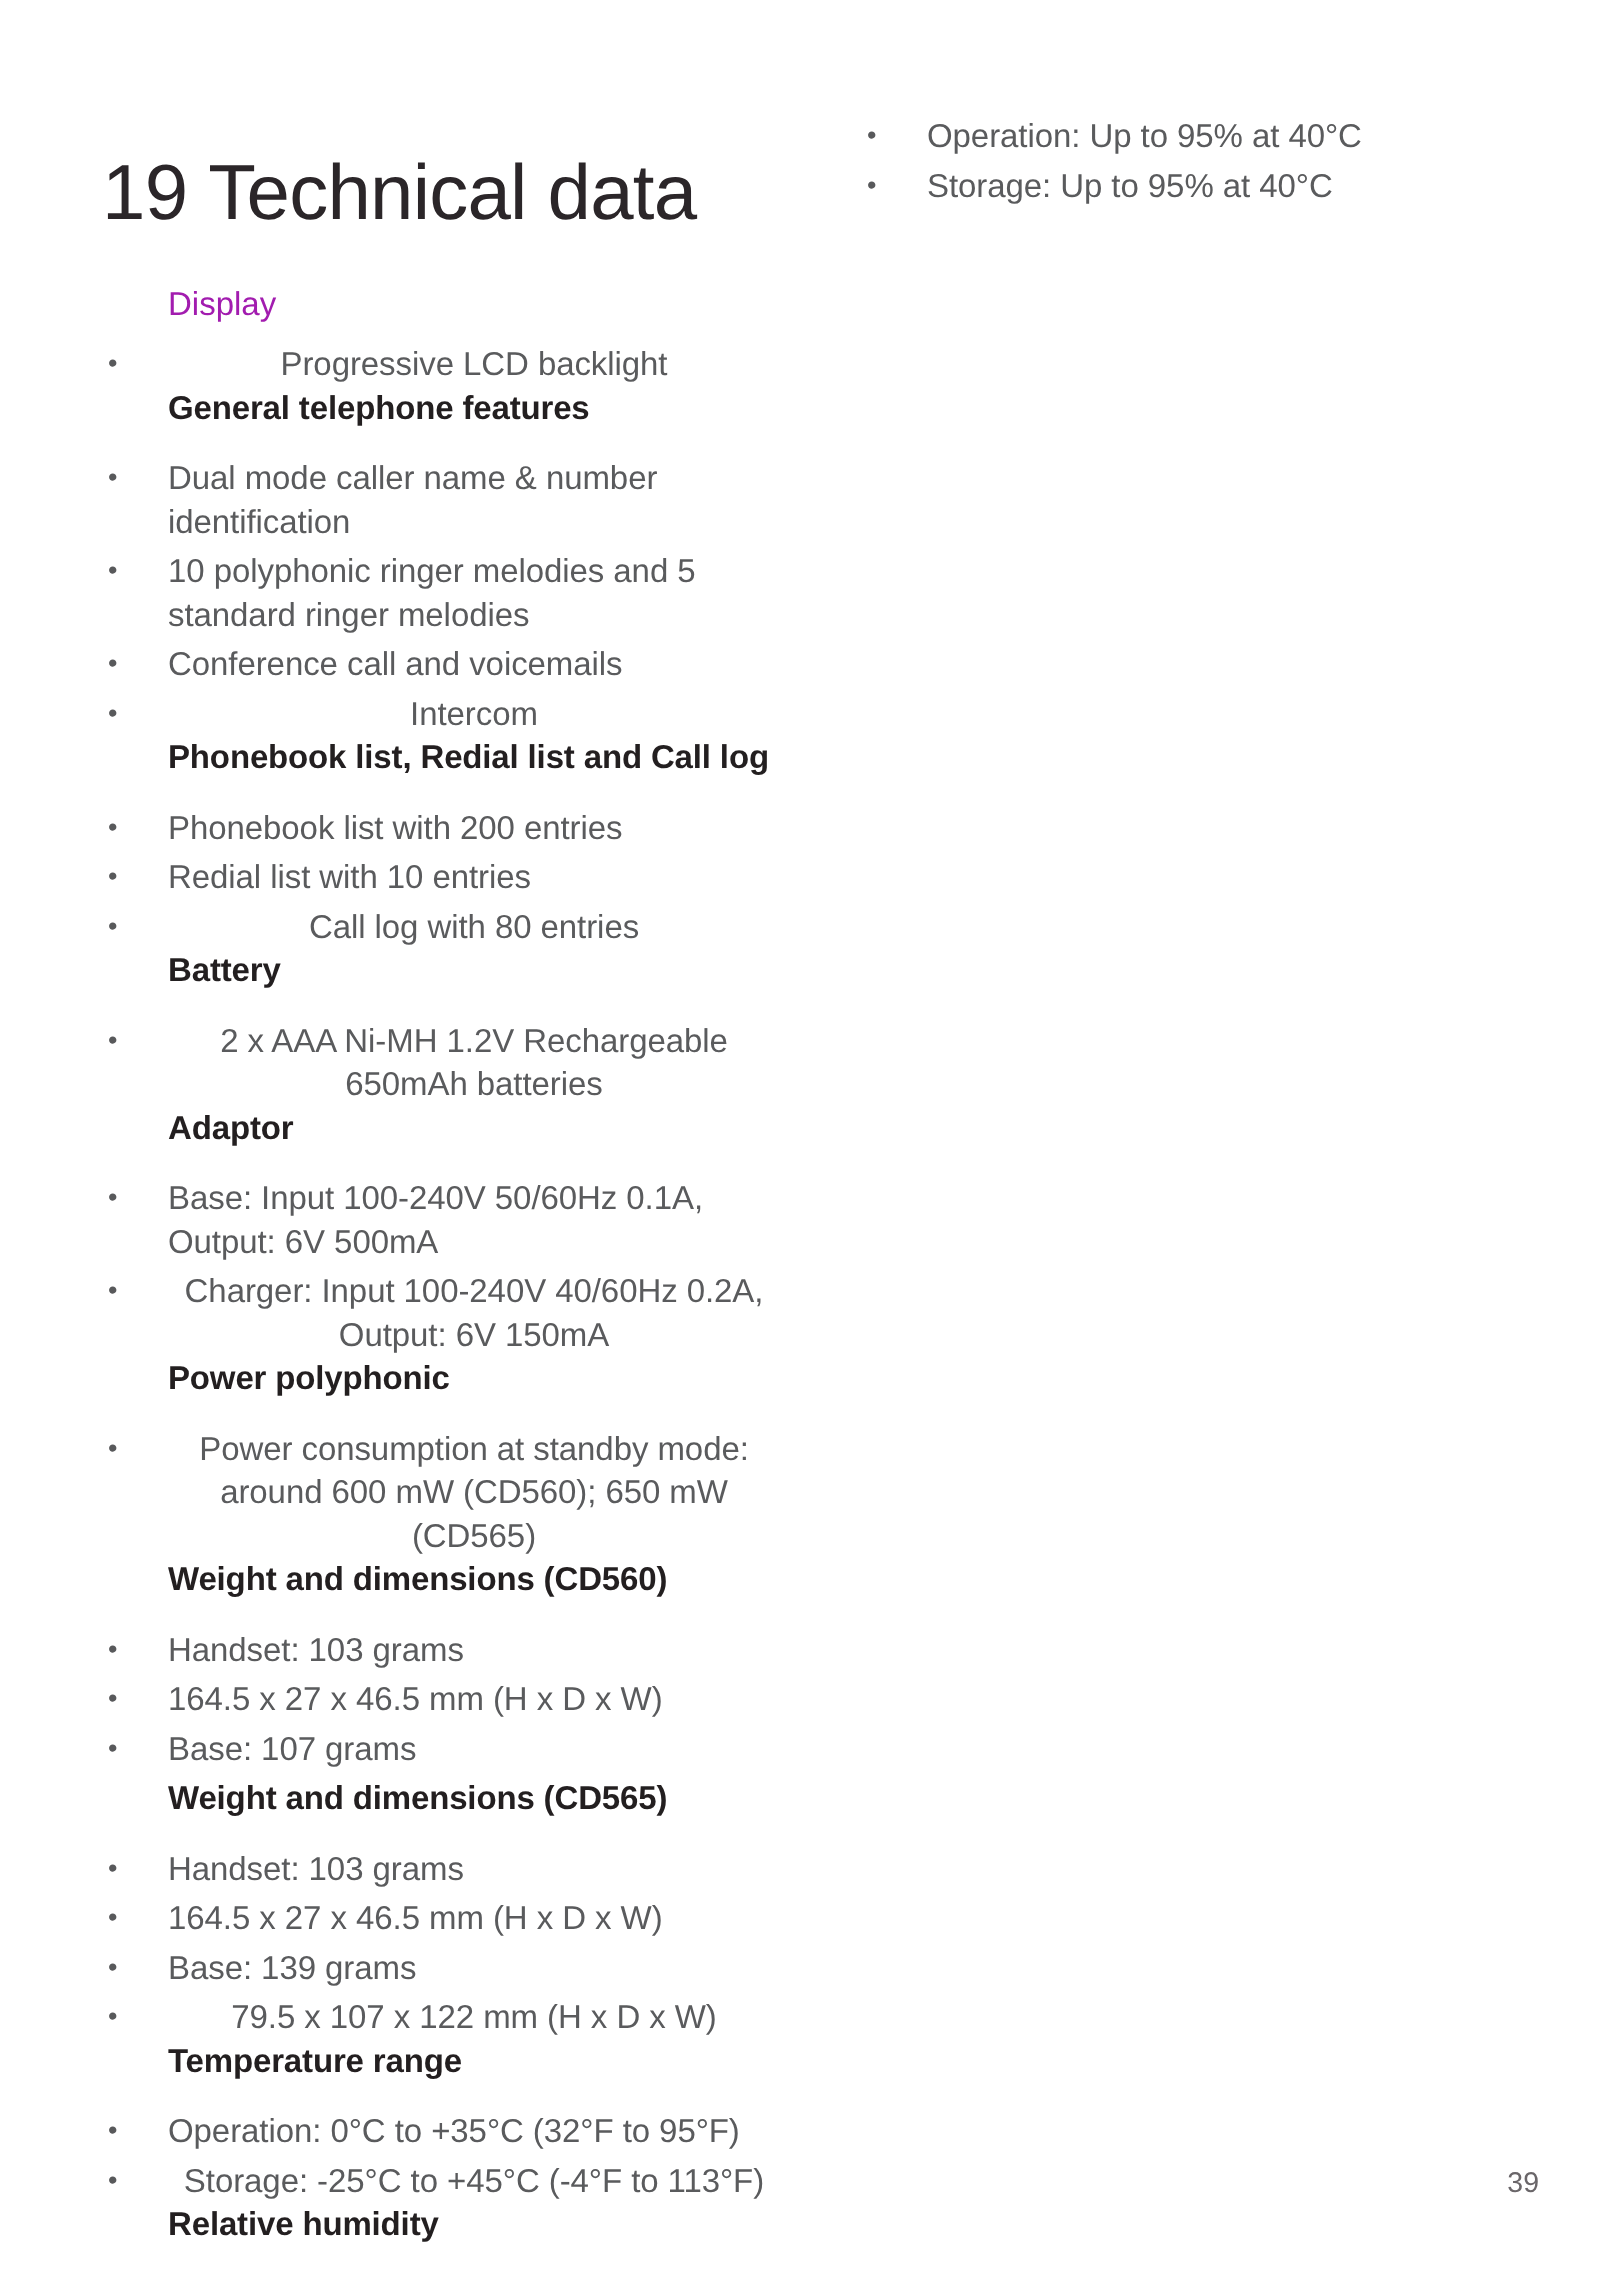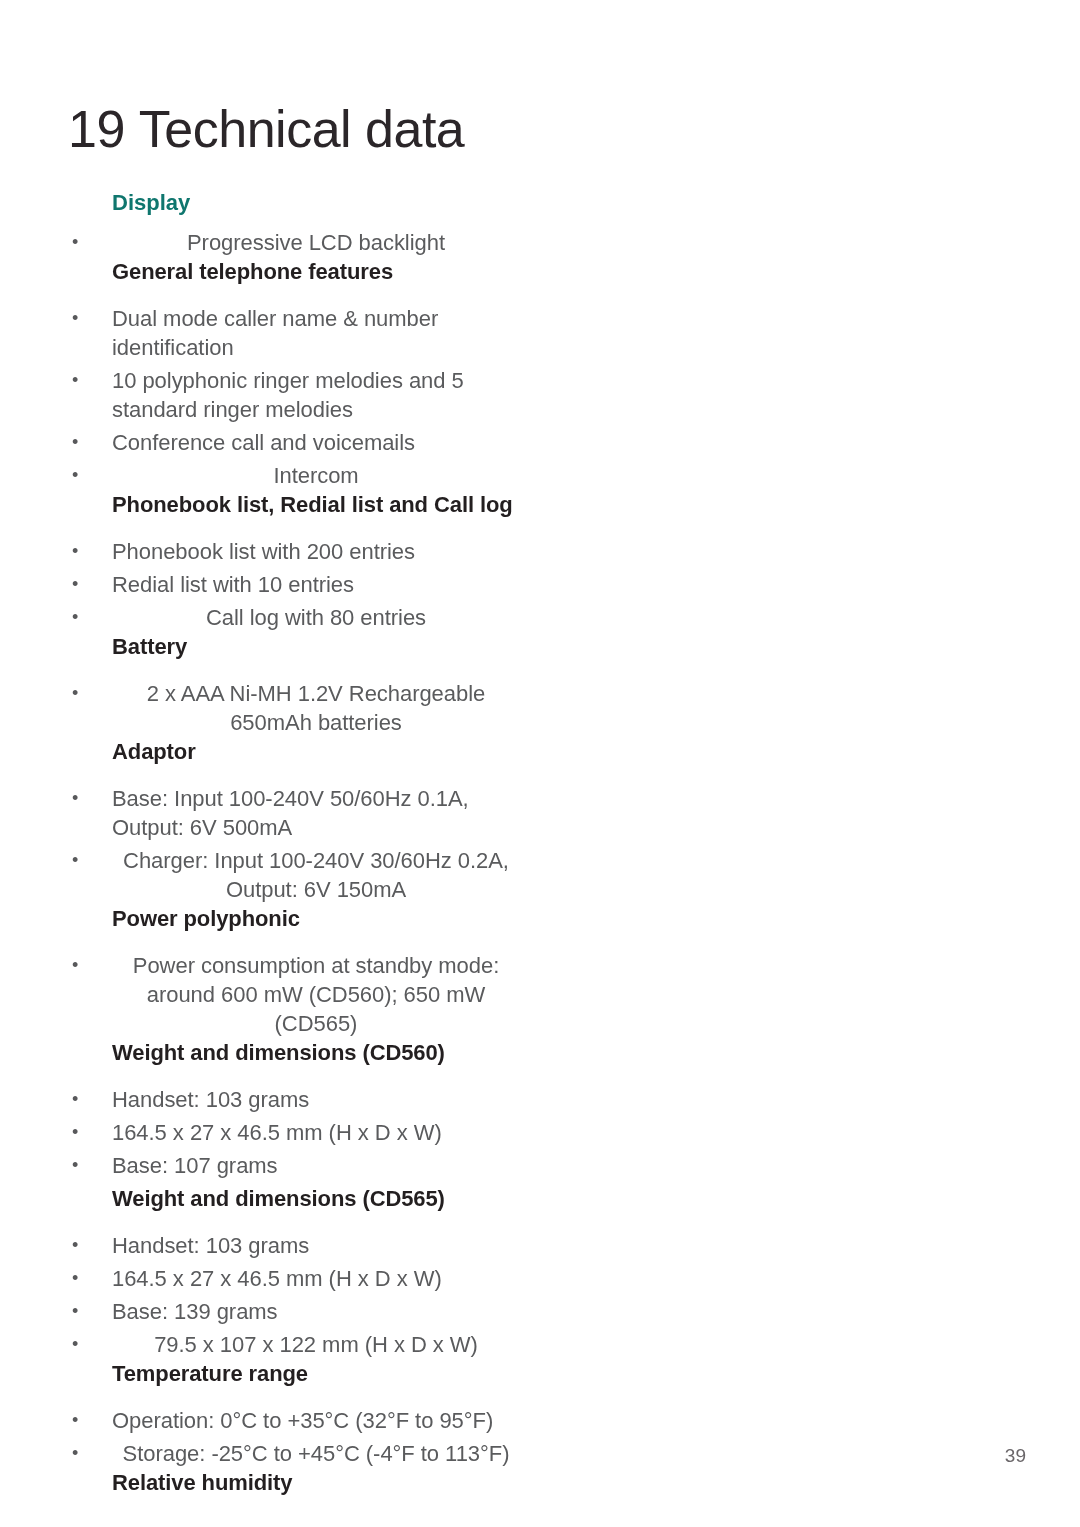--- a/index.html
+++ b/index.html
@@ -51,22 +51,22 @@
   }
   .col-right {
     left: 574px;
     top: 76px;
     width: 452px;
   }
 
   
   .sec-head {
     font-size: 22px;
-    font-weight: 700;
-    color: #0f766e;
+    font-weight: 400;
+    color: #a21caf;
     line-height: 29px;
     margin: 0 0 11px 0;
     padding-left: 44px;
   }
 
   .sub-head {
     font-size: 22px;
     font-weight: 700;
     color: #231f20;
     line-height: 29px;
@@ -135,21 +135,21 @@
     <div class="sub-head gap-after">Phonebook list, Redial list and Call log</div>
     <div class="bullet-item">Phonebook list with 200 entries</div>
     <div class="bullet-item">Redial list with 10 entries</div>
     <div class="bullet-item tight">Call log with 80 entries</div>
 
     <div class="sub-head gap-after">Battery</div>
     <div class="bullet-item tight">2 x AAA Ni-MH 1.2V Rechargeable 650mAh batteries</div>
 
     <div class="sub-head gap-after">Adaptor</div>
     <div class="bullet-item">Base: Input 100-240V 50/60Hz 0.1A, Output: 6V 500mA</div>
-    <div class="bullet-item tight">Charger: Input 100-240V 30/60Hz 0.2A, Output: 6V 150mA</div>
+    <div class="bullet-item tight">Charger: Input 100-240V 40/60Hz 0.2A, Output: 6V 150mA</div>
 
     <div class="sub-head gap-after">Power polyphonic</div>
     <div class="bullet-item tight">Power consumption at standby mode: around 600 mW (CD560); 650 mW (CD565)</div>
 
     <div class="sub-head gap-after">Weight and dimensions (CD560)</div>
     <div class="bullet-item">Handset: 103 grams</div>
     <div class="bullet-item">164.5 x 27 x 46.5 mm (H x D x W)</div>
     <div class="bullet-item">Base: 107 grams</div>
 
     <div class="sub-head gap-after">Weight and dimensions (CD565)</div>
@@ -159,16 +159,20 @@
     <div class="bullet-item tight">79.5 x 107 x 122 mm (H x D x W)</div>
 
     <div class="sub-head gap-after">Temperature range</div>
     <div class="bullet-item">Operation: 0°C to +35°C (32°F to 95°F)</div>
     <div class="bullet-item tight">Storage: -25°C to +45°C (-4°F to 113°F)</div>
 
     <div class="sub-head">Relative humidity</div>
 
   </div>
 
+  <div class="col col-right">
+    <div class="bullet-item">Operation: Up to 95% at 40°C</div>
+    <div class="bullet-item">Storage: Up to 95% at 40°C</div>
+  </div>
 
   <div class="page-number">39</div>
 
 </div>
 
 </body></html>

